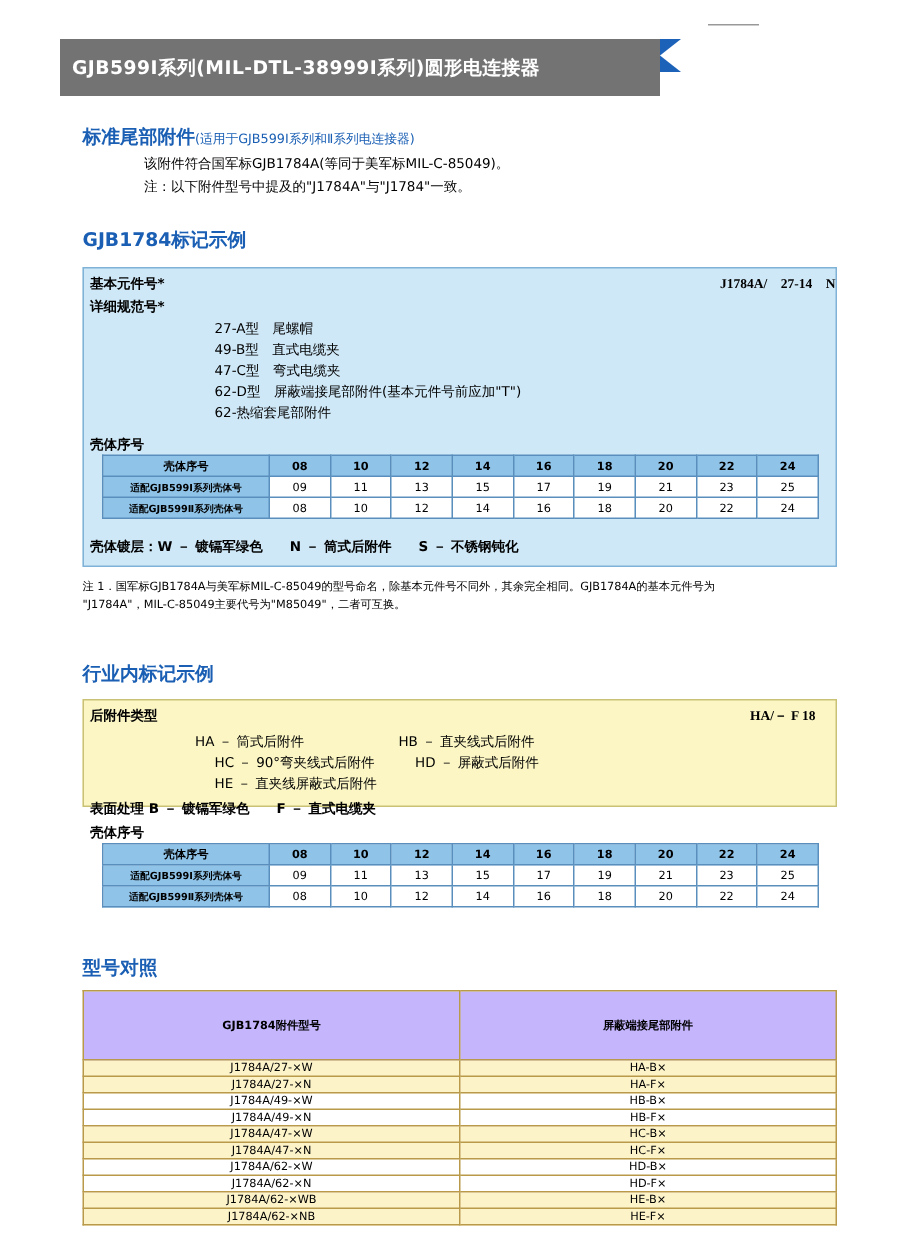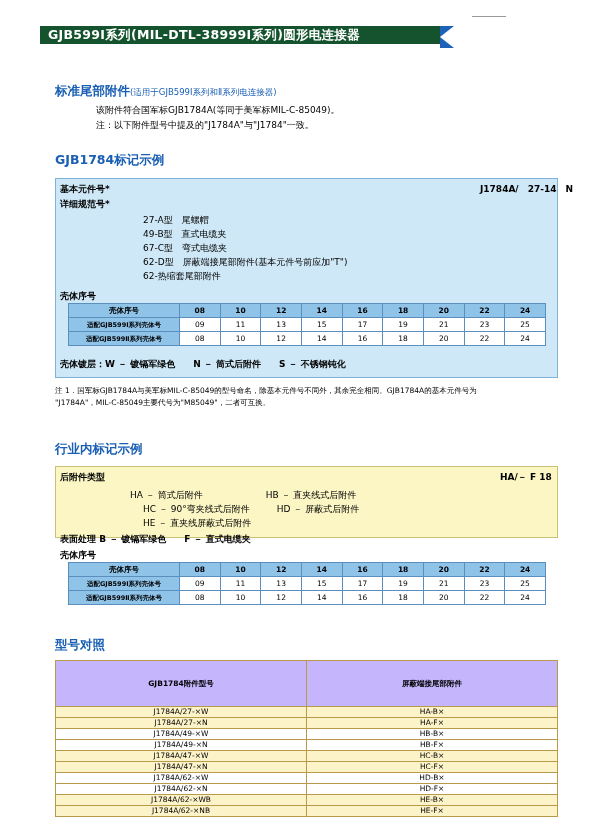--- a/index.html
+++ b/index.html
@@ -26,23 +26,23 @@
   
   .banner-wrap {
     position: absolute;
     left: 40px;
     top: 26px;
     width: 533px;
     height: 26px;
   }
   .banner {
     position: relative;
-    height: 18px;
+    height: 38px;
     width: 400px;
-    background: #14532d;
+    background: #737373;
     display: flex;
     align-items: center;
   }
   .banner-text {
     color: #ffffff;
     font-size: 12.5px;
     font-weight: bold;
     padding-left: 8px;
     letter-spacing: 0.3px;
     white-space: nowrap;
@@ -108,20 +108,21 @@
     position: absolute;
     font-size: 9px;
     line-height: 14.5px;
     white-space: pre;
     margin-left: 48px;
   }
   .right-code {
     position: absolute;
     font-size: 9px;
     font-weight: bold;
+    font-family: Liberation Serif, serif;
   }
 
   
   table.grid {
     border-collapse: collapse;
     font-size: 7.5px;
     width: 100%;
   }
   table.grid th, table.grid td {
     border: 1px solid #5a8fbd;
@@ -201,21 +202,21 @@
 
   <div class="block" style="left:55px; top:178px; width:503px; height:200px;"></div>
 
   <div class="blk-label" style="left:60px; top:183px;">基本元件号*</div>
   <div class="right-code" style="left:480px; top:183px;">J1784A/　27-14　N</div>
 
   <div class="blk-label" style="left:60px; top:198px;">详细规范号*</div>
 
   <div class="blk-text" style="left:95px; top:213px;">27-A型　尾螺帽</div>
   <div class="blk-text" style="left:95px; top:227px;">49-B型　直式电缆夹</div>
-  <div class="blk-text" style="left:95px; top:241px;">67-C型　弯式电缆夹</div>
+  <div class="blk-text" style="left:95px; top:241px;">47-C型　弯式电缆夹</div>
   <div class="blk-text" style="left:95px; top:255px;">62-D型　屏蔽端接尾部附件(基本元件号前应加"T")</div>
   <div class="blk-text" style="left:95px; top:269px;">62-热缩套尾部附件</div>
 
   <div class="blk-label" style="left:60px; top:290px;">壳体序号</div>
 
   <div class="tbl-wrap" style="left:68px; top:303px; width:478px;">
     <table class="grid">
       <tbody>
           <tr>
         <th style="width:110px;">壳体序号</th>

